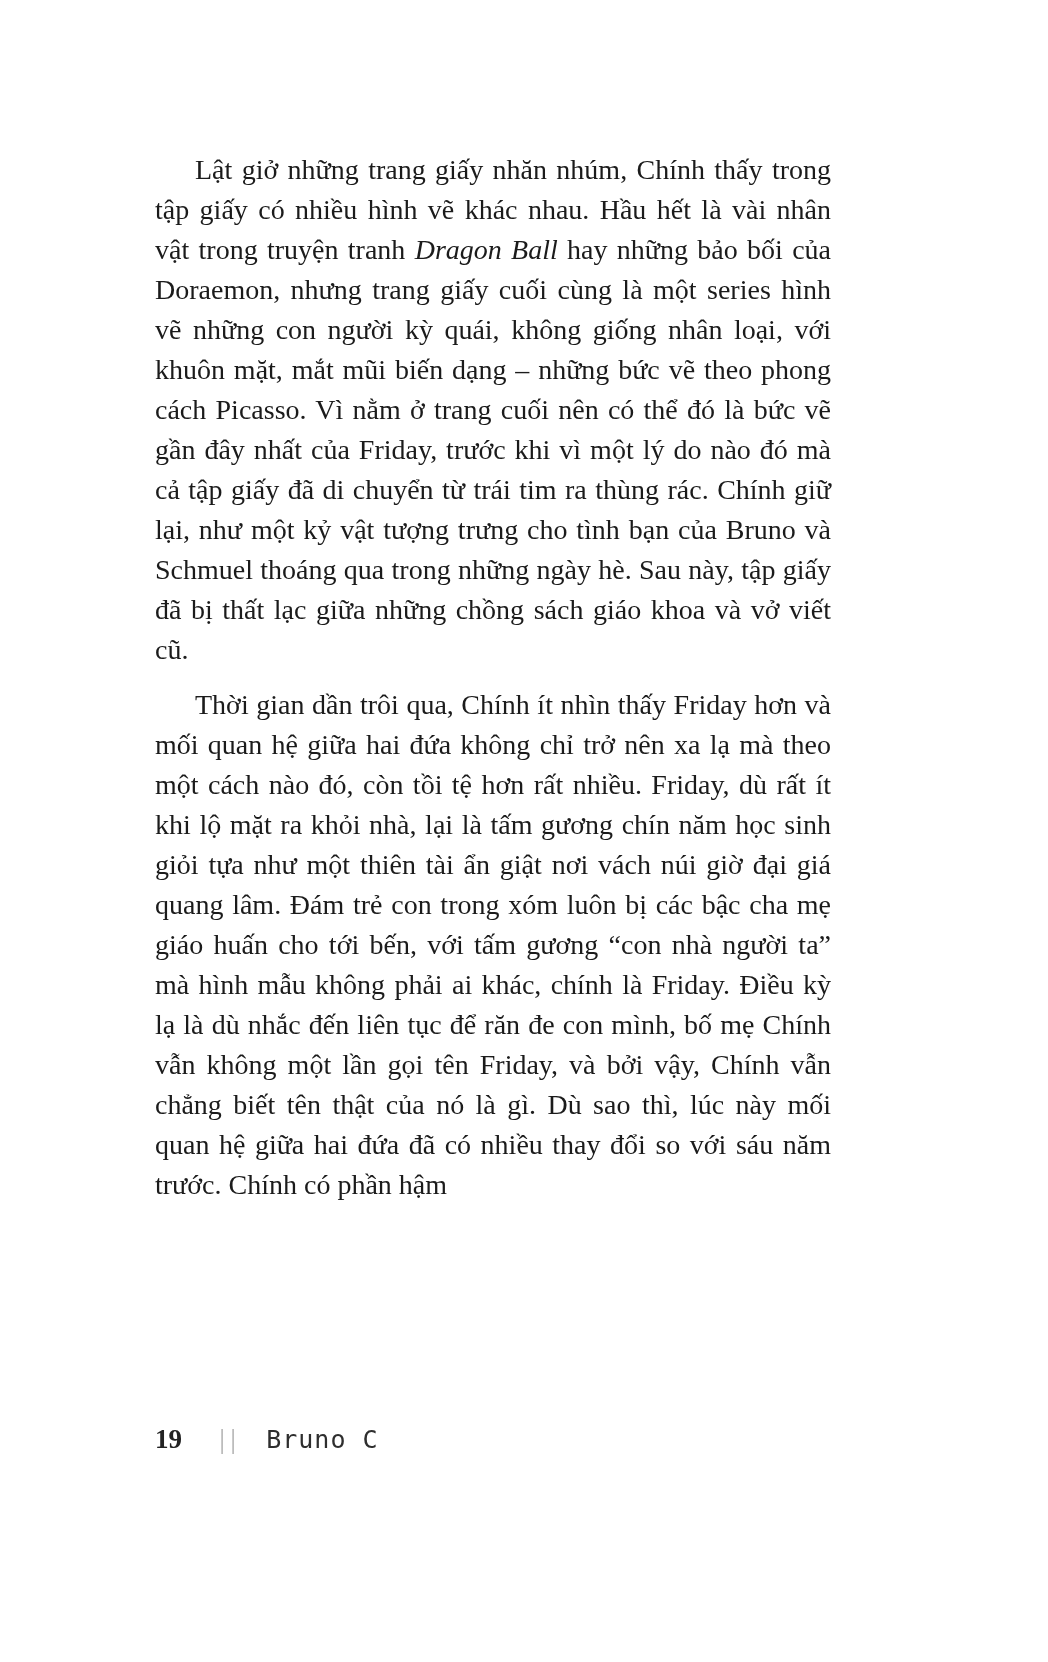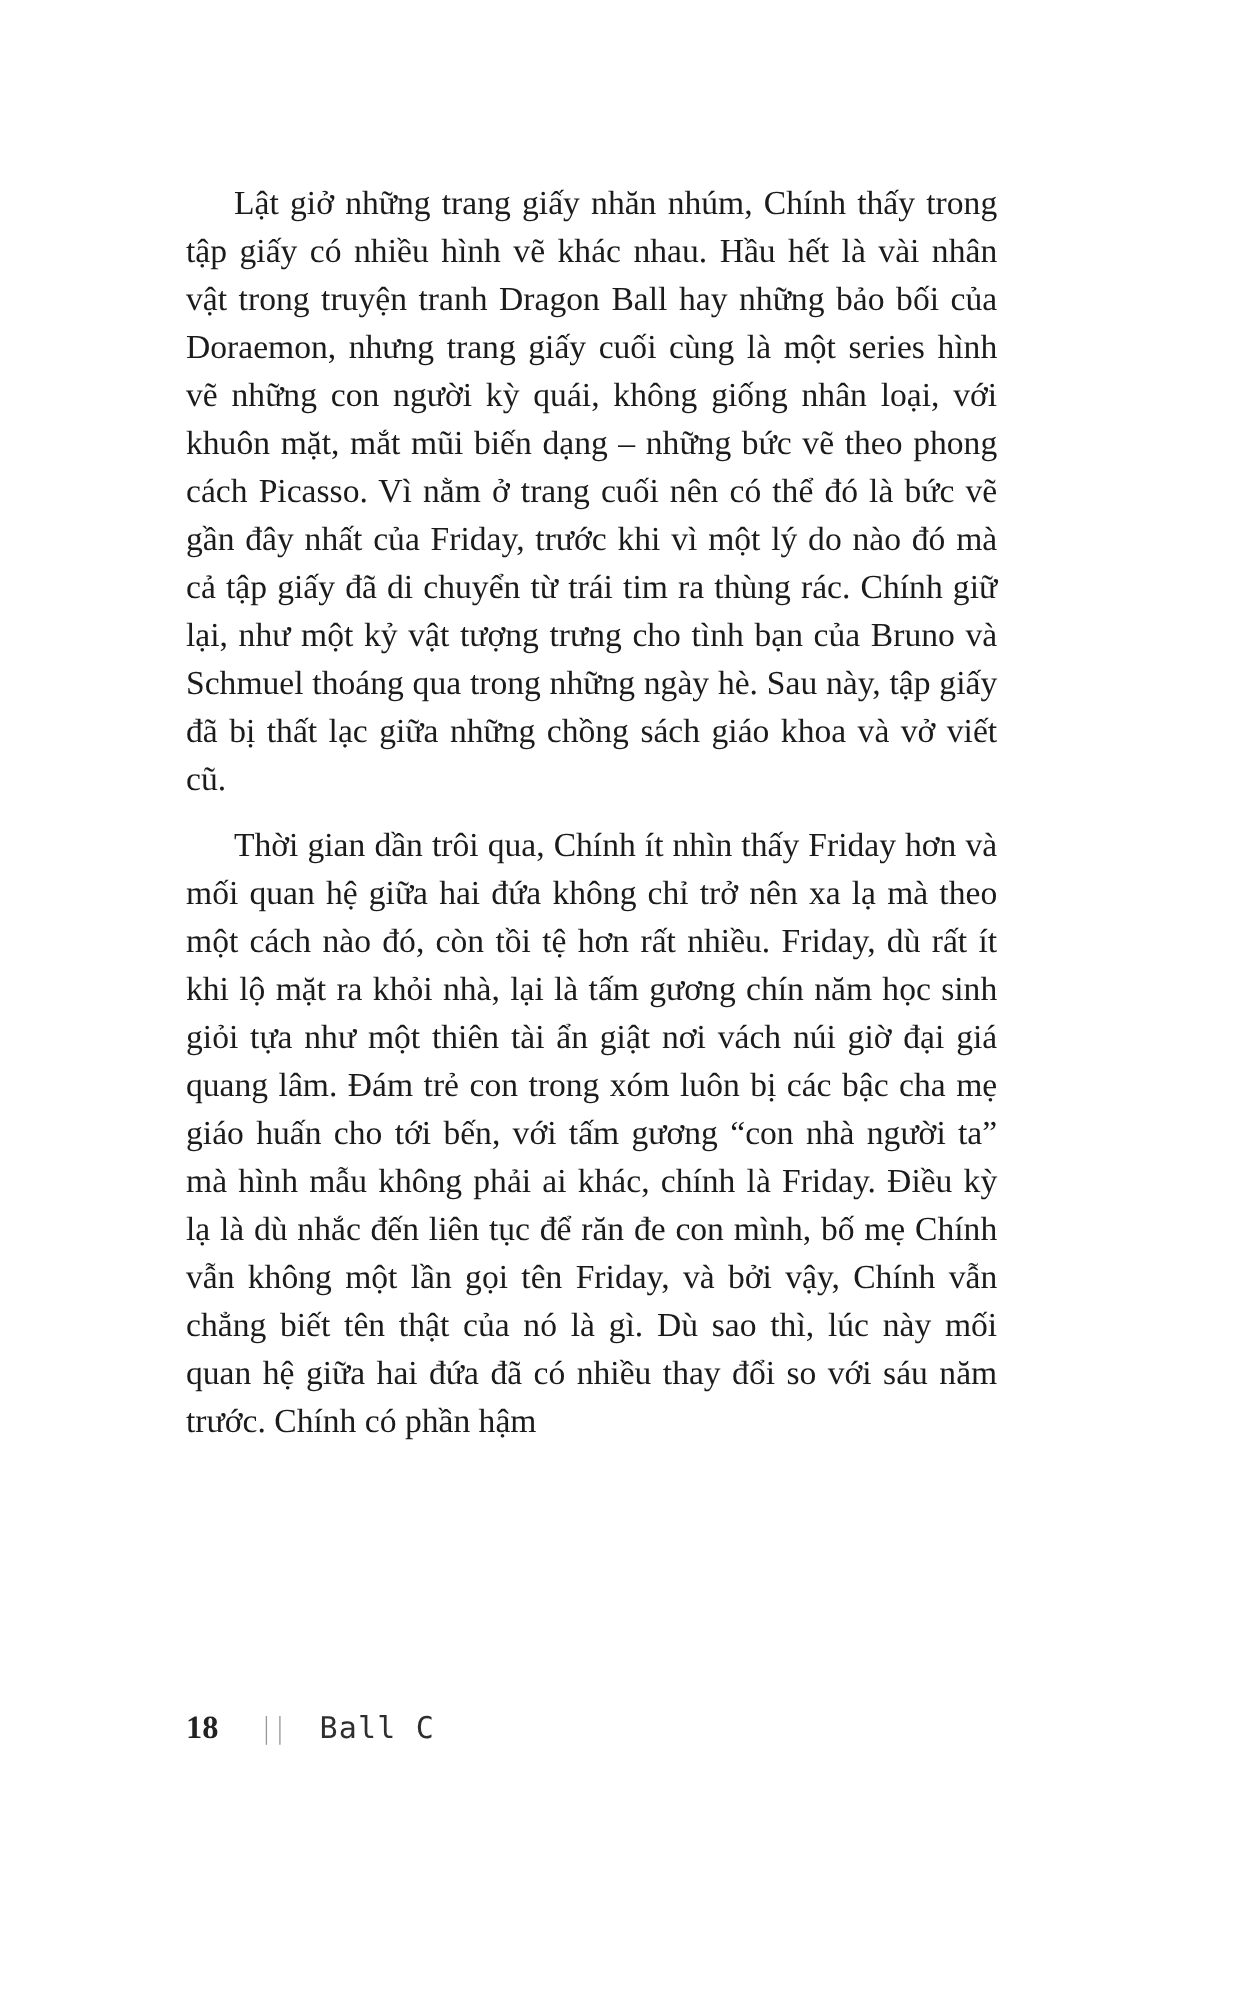--- a/index.html
+++ b/index.html
@@ -26,20 +26,21 @@
     text-align: justify;
     text-justify: inter-word;
   }
   .text-block p {
     margin: 0 0 15px 0;
   }
   .text-block p.indent {
     text-indent: 40px;
   }
   .text-block .italic {
+    font-style: italic;
   }
   .footer {
     position: absolute;
     left: 155px;
     top: 1424px;
     display: flex;
     align-items: center;
   }
   .page-number {
     font-family: "Liberation Serif", serif;
@@ -66,18 +67,18 @@
 <body>
 
 <div class="page">
 
   <div class="text-block">
       <p class="indent"><span>Lật giở những trang giấy nhăn nhúm, Chính thấy trong tập giấy có nhiều hình vẽ khác nhau. Hầu hết là vài nhân vật trong truyện tranh </span><span class="italic">Dragon Ball</span><span> hay những bảo bối của Doraemon, nhưng trang giấy cuối cùng là một series hình vẽ những con người kỳ quái, không giống nhân loại, với khuôn mặt, mắt mũi biến dạng – những bức vẽ theo phong cách Picasso. Vì nằm ở trang cuối nên có thể đó là bức vẽ gần đây nhất của Friday, trước khi vì một lý do nào đó mà cả tập giấy đã di chuyển từ trái tim ra thùng rác. Chính giữ lại, như một kỷ vật tượng trưng cho tình bạn của Bruno và Schmuel thoáng qua trong những ngày hè. Sau này, tập giấy đã bị thất lạc giữa những chồng sách giáo khoa và vở viết cũ.</span></p>
       <p class="indent"><span>Thời gian dần trôi qua, Chính ít nhìn thấy Friday hơn và mối quan hệ giữa hai đứa không chỉ trở nên xa lạ mà theo một cách nào đó, còn tồi tệ hơn rất nhiều. Friday, dù rất ít khi lộ mặt ra khỏi nhà, lại là tấm gương chín năm học sinh giỏi tựa như một thiên tài ẩn giật nơi vách núi giờ đại giá quang lâm. Đám trẻ con trong xóm luôn bị các bậc cha mẹ giáo huấn cho tới bến, với tấm gương “con nhà người ta” mà hình mẫu không phải ai khác, chính là Friday. Điều kỳ lạ là dù nhắc đến liên tục để răn đe con mình, bố mẹ Chính vẫn không một lần gọi tên Friday, và bởi vậy, Chính vẫn chẳng biết tên thật của nó là gì. Dù sao thì, lúc này mối quan hệ giữa hai đứa đã có nhiều thay đổi so với sáu năm trước. Chính có phần hậm</span></p>
     </div>
 
   <div class="footer">
-    <span class="page-number">18</span>
+    <span class="page-number">19</span>
     <span class="footer-sep">||</span>
-    <span class="book-title">Ball C</span>
+    <span class="book-title">Bruno C</span>
   </div>
 
 </div>
 
 </body></html>

